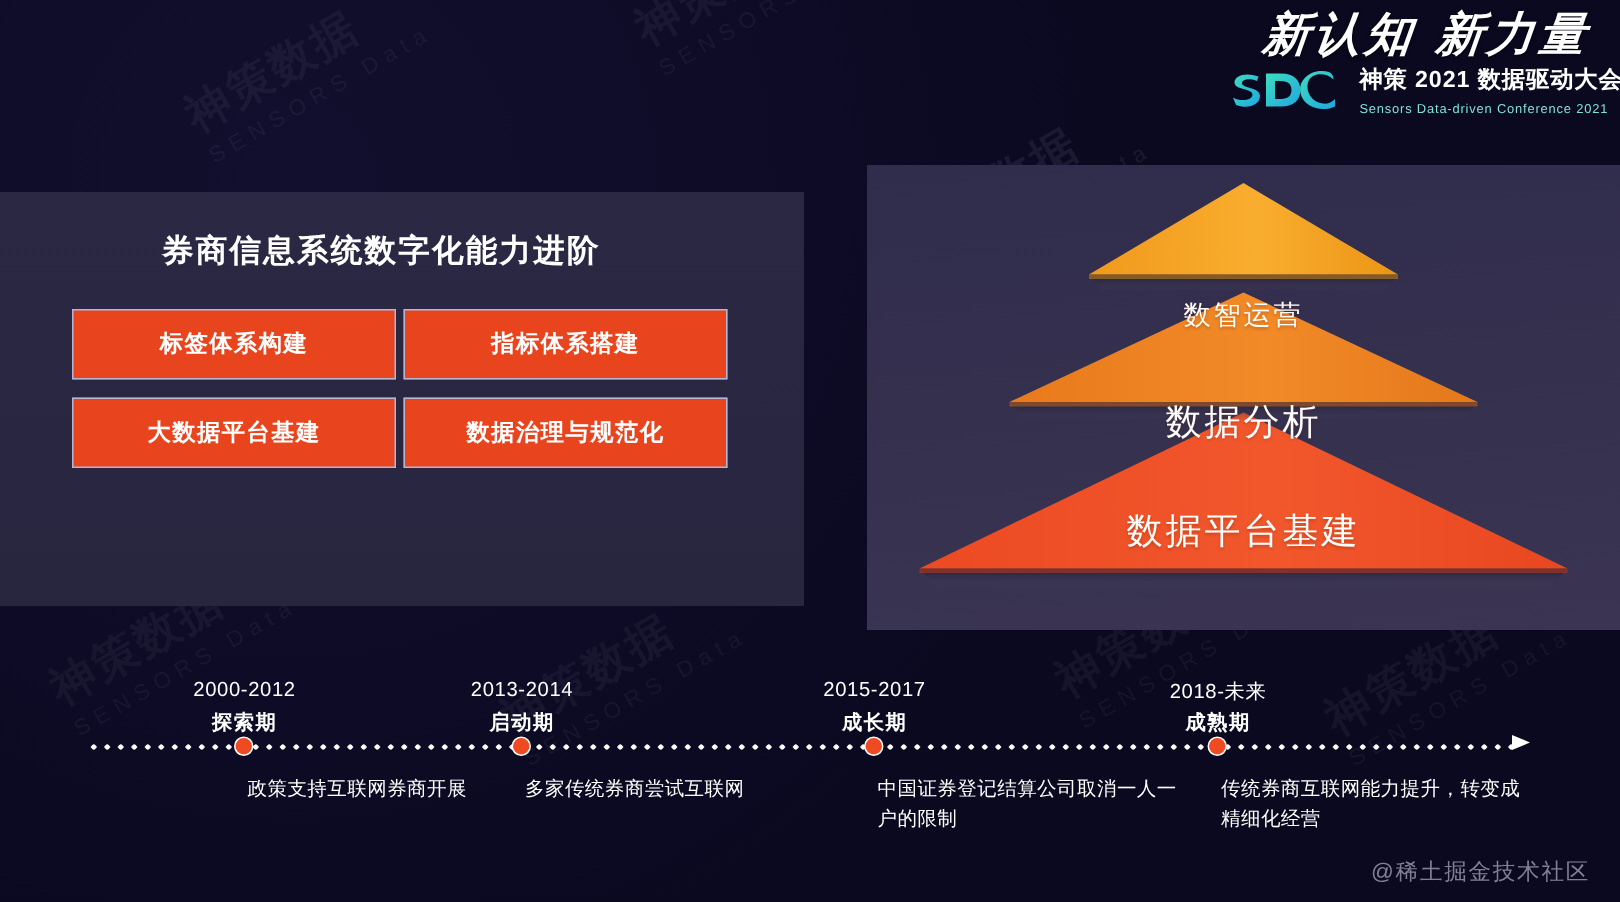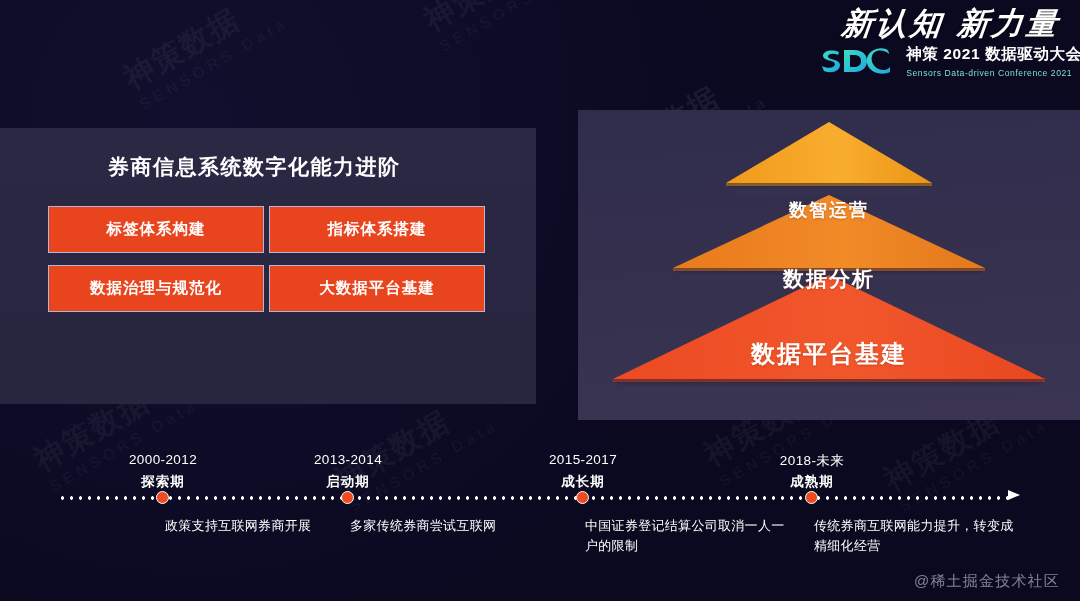--- a/index.html
+++ b/index.html
@@ -98,26 +98,26 @@
   #right-panel {
     position:absolute; left:578px; top:110px; right:0; height:310px;
     background:linear-gradient(175deg,#302c4b 0%, #35314f 60%, #3b3553 100%);
     overflow:hidden;
   }
 
   
   #pyramid { position:absolute; left:0; top:0; width:502px; height:310px; }
   .tier-label {
     position:absolute;
-    color:#ffffff; font-weight:700; white-space:nowrap;
+    color:#ffffff; font-weight:400; white-space:nowrap;
     text-align:center; width:100%;
     text-shadow:0 1px 2px rgba(120,40,0,.35);
   }
   #tier-label-0 { top:88px;  font-size:18px; letter-spacing:2px; }
-  #tier-label-1 { top:155px; font-size:21px; letter-spacing:2px; }
+  #tier-label-1 { top:155px; font-size:24px; letter-spacing:2px; }
   #tier-label-2 { top:228px; font-size:24px; letter-spacing:2px; }
 
   
   #timeline { position:absolute; left:0; top:440px; width:1080px; height:130px; }
   #timeline-axis {
     position:absolute; left:58px; top:56px; width:952px; height:4px;
     background-image:radial-gradient(circle, #ffffff 0 1.6px, transparent 1.9px);
     background-size:9px 4px;
     background-repeat:repeat-x;
     background-position:0 50%;
@@ -215,22 +215,22 @@
         <span class="logo-en">Sensors Data-driven Conference 2021</span>
       </span>
     </div>
   </div>
 
   <div id="left-panel">
     <h1 id="panel-title">券商信息系统数字化能力进阶</h1>
     <div id="capability-grid">
       <div class="cap-box">标签体系构建</div>
       <div class="cap-box">指标体系搭建</div>
+      <div class="cap-box">大数据平台基建</div>
       <div class="cap-box">数据治理与规范化</div>
-      <div class="cap-box">大数据平台基建</div>
     </div>
   </div>
 
   <div id="right-panel">
     <div id="pyramid">
       <svg width="502" height="310" viewBox="0 0 502 310" aria-hidden="true" style="position:absolute;left:0;top:0;">
         <defs>
           <linearGradient id="g0" x1="0" y1="0" x2="1" y2="0">
             <stop offset="0%" stop-color="#f09a1c"></stop>
               <stop offset="55%" stop-color="#f9ad2e"></stop>

